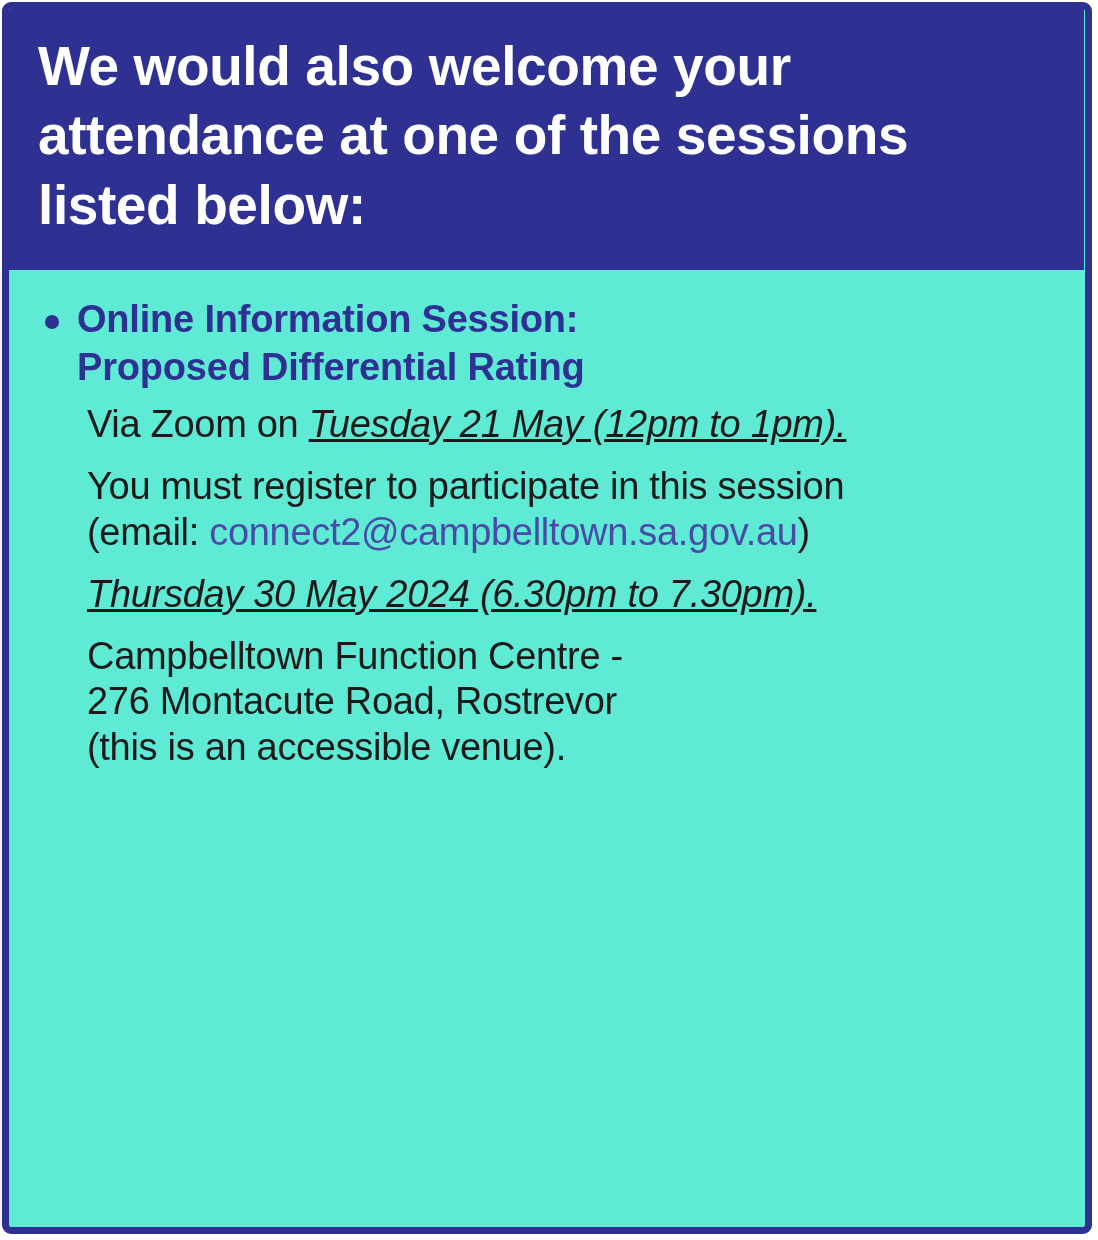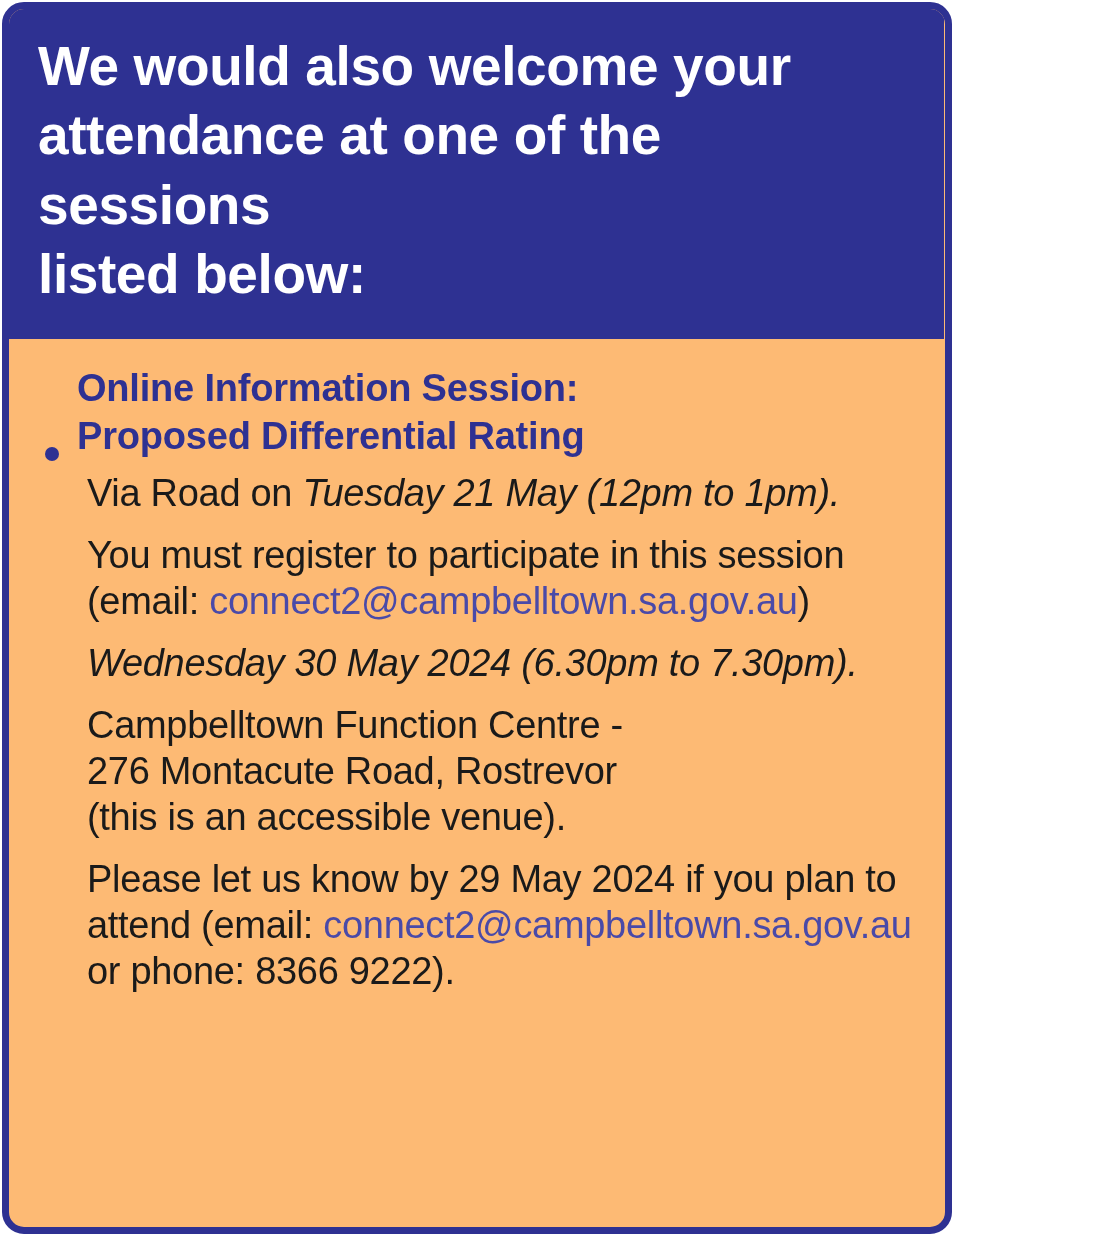--- a/index.html
+++ b/index.html
@@ -11,26 +11,26 @@
     width: 1098px;
     height: 1240px;
     font-family: "Liberation Sans", sans-serif;
     -webkit-font-smoothing: antialiased;
   }
 
   #callout-card {
     position: absolute;
     left: 2px;
     top: 2px;
-    width: 950px;
+    width: 1090px;
     height: 1232px;
     box-sizing: border-box;
     border: 7px solid #2e3192;
-    border-radius: 22px;
-    background: #fdba74;
+    border-radius: 9px;
+    background: #5eead4;
     overflow: hidden;
   }
 
   
   #card-header {
     box-sizing: border-box;
     width: 100%;
     background: #2e3192;
     padding: 24px 60px 30px 30px;
     
@@ -53,21 +53,21 @@
     padding: 26px 26px 10px 26px;
   }
 
   .session-block {
     margin: 0 0 16px 0;
     padding: 0;
   }
 
   .session-heading-row {
     display: flex;
-    align-items: flex-end;
+    align-items: flex-start;
   }
 
   .bullet-dot {
     flex: 0 0 auto;
     width: 14px;
     height: 14px;
     border-radius: 50%;
     background: #2e3192;
     margin: 19px 18px 0 10px;
   }
@@ -94,20 +94,21 @@
     white-space: pre-line;
     margin: 16px 0 0 0;
   }
 
   .body-line.tight {
     margin-top: 10px;
   }
 
   .italic {
     font-style: italic;
+    text-decoration: underline;
   }
 
   .email-link {
     color: #4a4aa8;
     text-align: center;
   }
 </style>
 </head>
 <body>
 
@@ -121,31 +122,28 @@
 
   <div id="card-body">
 
   <div class="session-block">
         <div class="session-heading-row">
           <span class="bullet-dot"></span>
           <div class="session-heading">Online Information Session:
 Proposed Differential Rating</div>
         </div>
         <div class="session-lines">
-          <p class="body-line tight"><span>Via Road on </span><span class="italic">Tuesday 21 May (12pm to 1pm).</span></p>
+          <p class="body-line tight"><span>Via Zoom on </span><span class="italic">Tuesday 21 May (12pm to 1pm).</span></p>
           <p class="body-line"><span>You must register to participate in this session
 (email: </span><span class="email-link">connect2@campbelltown.sa.gov.au</span><span>)</span></p>
         </div>
       </div>
       <div class="session-block">
         <div class="session-lines">
-          <p class="body-line tight"><span class="italic">Wednesday 30 May 2024 (6.30pm to 7.30pm).</span></p>
+          <p class="body-line tight"><span class="italic">Thursday 30 May 2024 (6.30pm to 7.30pm).</span></p>
           <p class="body-line"><span>Campbelltown Function Centre -
 276 Montacute Road, Rostrevor
 (this is an accessible venue).</span></p>
-          <p class="body-line"><span>Please let us know by 29 May 2024 if you plan to
-attend (email: </span><span class="email-link">connect2@campbelltown.sa.gov.au</span><span>
-or phone: 8366 9222).</span></p>
         </div>
       </div>
     </div>
 
 </div>
 
 </body></html>

